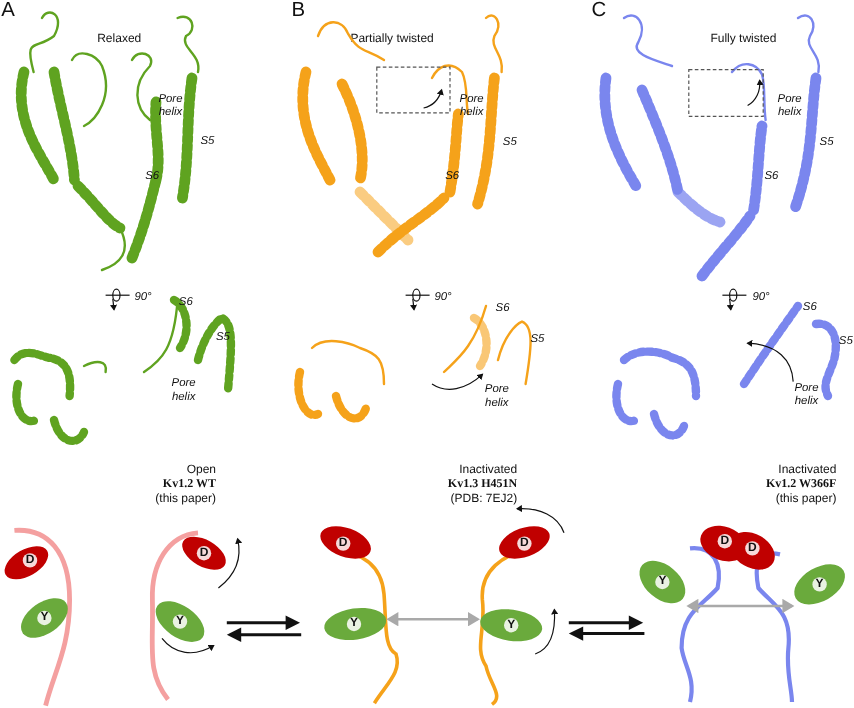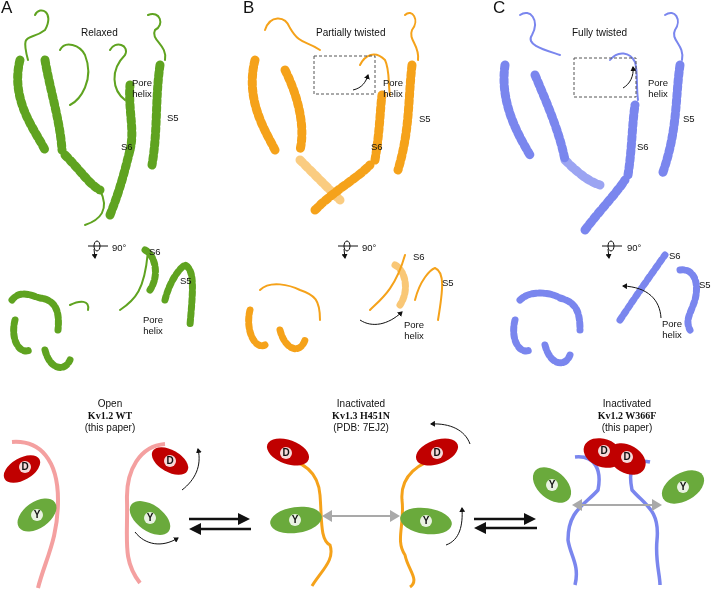--- a/index.html
+++ b/index.html
@@ -1,33 +1,33 @@
 <!DOCTYPE html>
 <html><head>
 <meta charset="utf-8">
 <style>
   html,body{margin:0;padding:0;background:#ffffff;}
   body{width:712px;height:590px;position:relative;overflow:hidden;font-family:"Liberation Sans",sans-serif;color:#111;}
   .panel-letter{position:absolute;font-size:17px;font-weight:normal;color:#111;}
   .title{position:absolute;font-size:10px;color:#111;text-align:center;white-space:nowrap;}
-  .lbl{position:absolute;font-size:9.5px;color:#111;line-height:11px;text-align:center;white-space:nowrap;}
-  .state{position:absolute;font-size:10px;color:#111;text-align:center;line-height:12px;width:140px;margin-top:12px;}
+  .lbl{position:absolute;font-size:9.5px;color:#111;line-height:11px;text-align:center;white-space:nowrap;font-style:italic;}
+  .state{position:absolute;font-size:10px;color:#111;text-align:right;line-height:12px;width:140px;}
   .state .b{font-weight:bold;font-family:Liberation Serif, serif;}
   svg{position:absolute;left:0;top:0;}
 </style>
 </head>
 <body>
 
 <div class="panel-letter" style="left:1px;top:-2px;">A</div>
 <div class="panel-letter" style="left:243px;top:-2px;">B</div>
 <div class="panel-letter" style="left:493px;top:-2px;">C</div>
 
 <div class="title" style="left:81px;top:27px;text-align:center;">Relaxed</div>
-<div class="title" style="left:316px;top:27px;">Partially twisted</div>
-<div class="title" style="left:572px;top:27px;">Fully twisted</div>
+<div class="title" style="left:292px;top:27px;">Partially twisted</div>
+<div class="title" style="left:592px;top:27px;">Fully twisted</div>
 
 <svg width="712" height="590">
   <defs>
     <marker id="ah" markerWidth="6" markerHeight="6" refX="4" refY="3" orient="auto">
       <path d="M0,0 L5,3 L0,6 Z" fill="#111"></path>
     </marker>
     <marker id="ahg" markerWidth="6" markerHeight="6" refX="4" refY="3" orient="auto">
       <path d="M0,0 L5,3 L0,6 Z" fill="#a9a9a9"></path>
     </marker>
     <marker id="ahgs" markerWidth="6" markerHeight="6" refX="1" refY="3" orient="auto">

